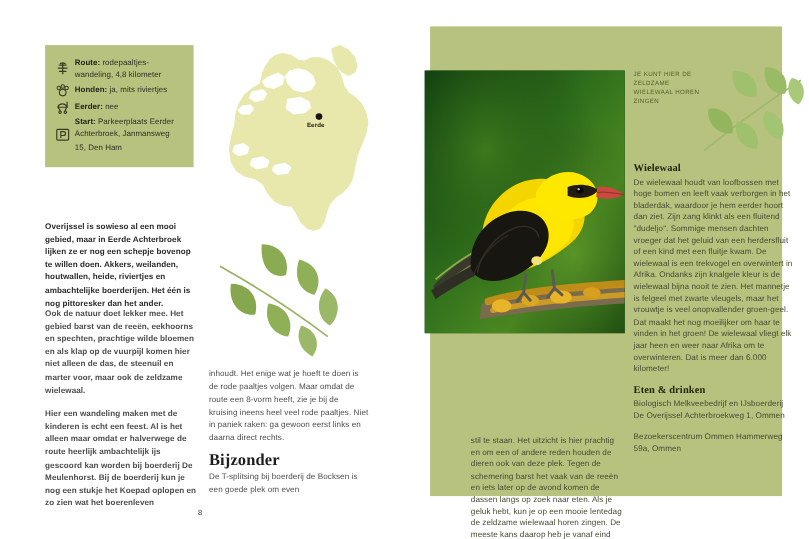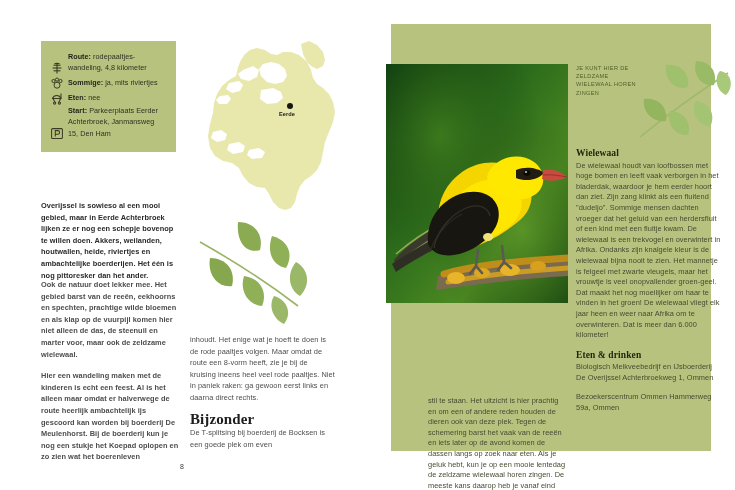--- a/index.html
+++ b/index.html
@@ -33,21 +33,21 @@
   #info-box {
     position: absolute;
     left: 41px; top: 41px;
     width: 135px;
     padding: 10px 10px 12px 8px;
     background: #b8c27f;
     box-sizing: border-box;
   }
   .info-row {
     display: flex;
-    align-items: flex-end;
+    align-items: center;
     margin-bottom: 1px;
   }
   .info-icon {
     flex: 0 0 16px;
     width: 16px;
     height: 13px;
     margin-right: 3px;
     margin-top: 1px;
     position: relative;
   }
@@ -264,37 +264,37 @@
         <span class="info-icon">
           <svg width="16" height="13" viewBox="0 0 16 13">
             <g fill="none" stroke="#3a3c22" stroke-width="1">
               <circle cx="4.5" cy="4" r="1.6"></circle>
               <circle cx="8" cy="2.6" r="1.6"></circle>
               <circle cx="11.5" cy="4" r="1.6"></circle>
               <circle cx="8" cy="8.2" r="3"></circle>
             </g>
           </svg>
         </span>
-        <span class="info-text"><b>Sommige:</b><span> ja, mits riviertjes</span></span>
+        <span class="info-text"><b>Honden:</b><span> ja, mits riviertjes</span></span>
       </div>
 
       <div class="info-row">
         <span class="info-icon">
           <svg width="16" height="13" viewBox="0 0 16 13">
             <g fill="none" stroke="#3a3c22" stroke-width="1.05">
               <path d="M3.5 6.5 A4.5 4.5 0 0 1 12 6.5 Z"></path>
               <path d="M12 1.5 L12 6.5"></path>
               <path d="M4 6.8 L6 10"></path>
               <path d="M11.5 6.8 L10 10"></path>
               <circle cx="5.6" cy="11" r="1.1"></circle>
               <circle cx="10.4" cy="11" r="1.1"></circle>
             </g>
           </svg>
         </span>
-        <span class="info-text"><b>Eten:</b><span> nee</span></span>
+        <span class="info-text"><b>Eerder:</b><span> nee</span></span>
       </div>
 
       <div class="info-row">
         <span class="info-icon">
           <svg width="16" height="13" viewBox="0 0 16 13">
             <g fill="none" stroke="#3a3c22" stroke-width="1.05">
               <rect x="2.6" y="1.6" width="10.8" height="9.8" rx="1"></rect>
               <path d="M6.3 9.4 L6.3 3.6 L8.8 3.6 A1.8 1.8 0 0 1 8.8 7.2 L6.3 7.2"></path>
             </g>
           </svg>

